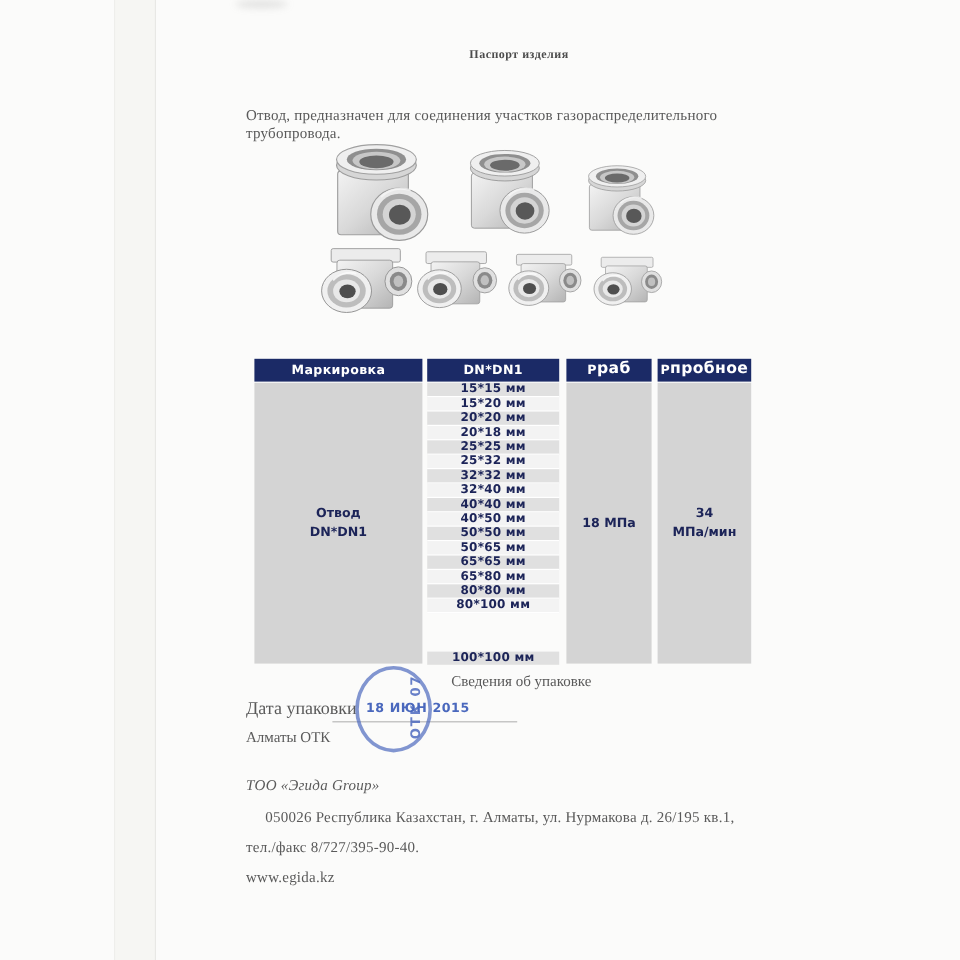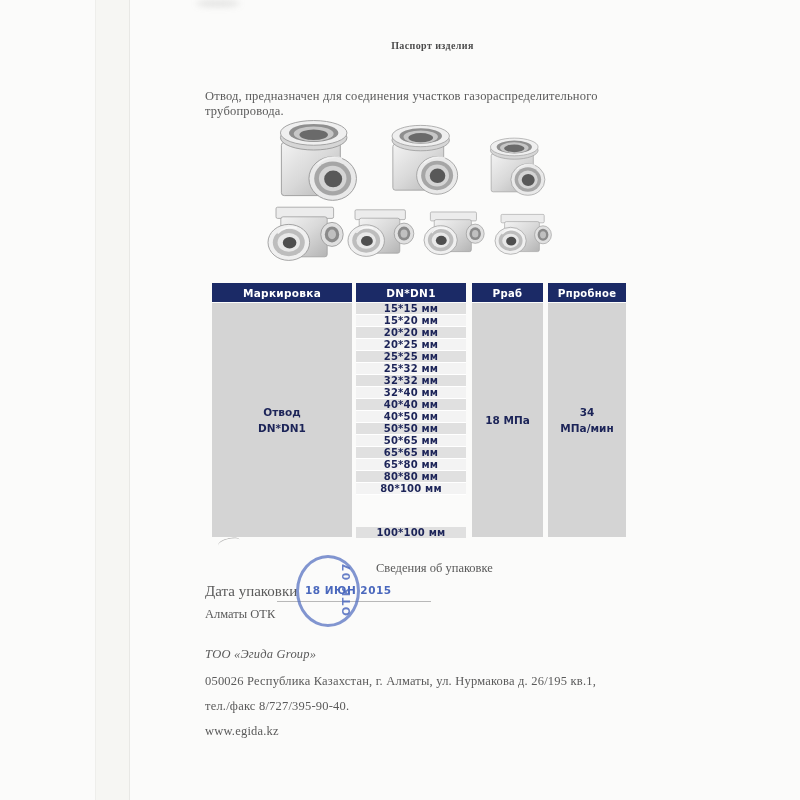--- a/index.html
+++ b/index.html
@@ -18,29 +18,29 @@
   .doc-title{position:absolute;left:205px;top:40px;width:455px;text-align:center;
     font-weight:bold;font-size:10px;color:#4c4c4c;letter-spacing:.4px;}
   .doc-desc{position:absolute;left:205px;top:89px;width:470px;
     font-size:12.5px;color:#5a5a5a;letter-spacing:.2px;}
 
   .photos{position:absolute;left:260px;top:105px;width:320px;height:165px;}
 
   
   .spec-table{position:absolute;left:212px;top:283px;width:414px;height:254px;
     font-family:"DejaVu Sans", sans-serif;}
-  .col{position:absolute;top:0;height:254px;}
+  .col{position:absolute;top:16px;height:254px;}
   .col-marking{left:0;width:140px;}
   .col-dn{left:144px;width:110px;}
   .col-prab{left:260px;width:71px;}
   .col-pprob{left:336px;width:78px;}
   .th{height:19px;margin-bottom:1px;background:var(--header-bg,#1b2a66);
     color:#fff;font-weight:bold;font-size:10.5px;letter-spacing:.3px;
     display:flex;align-items:center;justify-content:center;}
-  .th .sub{font-size:10px;align-self:flex-end;padding-bottom:3px;}
+  .th .sub{font-size:13px;align-self:flex-end;padding-bottom:3px;}
   .cell{height:234px;background:var(--panel-gray,#d4d4d4);
     display:flex;flex-direction:column;align-items:center;justify-content:center;
     color:var(--table-text,#1c2458);font-weight:bold;font-size:10.5px;line-height:16px;text-align:center;}
   .cell-sizes{height:234px;display:flex;flex-direction:column;justify-content:space-between;}
   .size-row{flex:1;display:flex;align-items:center;justify-content:center;
     color:var(--table-text,#1c2458);font-weight:bold;font-size:10px;letter-spacing:.2px;
     border-bottom:1px solid #fff;}
   .size-row:last-child{border-bottom:none;margin-top:32px;}
   .size-row.odd{background:var(--row-gray,#e0e0e0);}
   .size-row.even{background:var(--row-light,#f3f3f3);}
@@ -56,21 +56,21 @@
   .stamp-code{position:absolute;left:318px;top:583px;width:56px;height:12px;
     transform:rotate(-90deg);text-align:center;
     font-family:"DejaVu Sans", sans-serif;font-weight:bold;font-size:11px;letter-spacing:1.5px;
     color:rgba(77,106,190,0.85);white-space:nowrap;}
   .stamp-date{position:absolute;left:305px;top:584px;
     font-family:"DejaVu Sans", sans-serif;font-weight:bold;font-size:10.5px;letter-spacing:.5px;
     color:var(--stamp-blue,#4a68bd);white-space:nowrap;}
 
   
   .footer-line{position:absolute;left:205px;font-size:12.5px;color:#5a5a5a;letter-spacing:.2px;white-space:nowrap;}
-  .f1{top:647px;font-style:italic;} .f2{top:674px;} .f3{top:699px;} .f4{top:724px;}
+  .f1{top:647px;font-style:italic;} .f2{top:674px;margin-left:16px;} .f3{top:699px;} .f4{top:724px;}
 </style>
 </head>
 <body>
 
 <div class="edge-strip"></div>
 <div class="top-smudge"></div>
 <div class="pen-tick"></div>
 
 <div class="doc-title">Паспорт изделия</div>
 <div class="doc-desc">Отвод, предназначен для соединения участков газораспределительного трубопровода.</div>
@@ -124,21 +124,21 @@
       <div>Отвод</div>
       <div>DN*DN1</div>
     </div>
   </div>
   <div class="col col-dn">
     <div class="th">DN*DN1</div>
     <div class="cell-sizes">
         <div class="size-row odd">15*15 мм</div>
         <div class="size-row even">15*20 мм</div>
         <div class="size-row odd">20*20 мм</div>
-        <div class="size-row even">20*25 мм</div>
+        <div class="size-row even">20*18 мм</div>
         <div class="size-row odd">25*25 мм</div>
         <div class="size-row even">25*32 мм</div>
         <div class="size-row odd">32*32 мм</div>
         <div class="size-row even">32*40 мм</div>
         <div class="size-row odd">40*40 мм</div>
         <div class="size-row even">40*50 мм</div>
         <div class="size-row odd">50*50 мм</div>
         <div class="size-row even">50*65 мм</div>
         <div class="size-row odd">65*65 мм</div>
         <div class="size-row even">65*80 мм</div>

